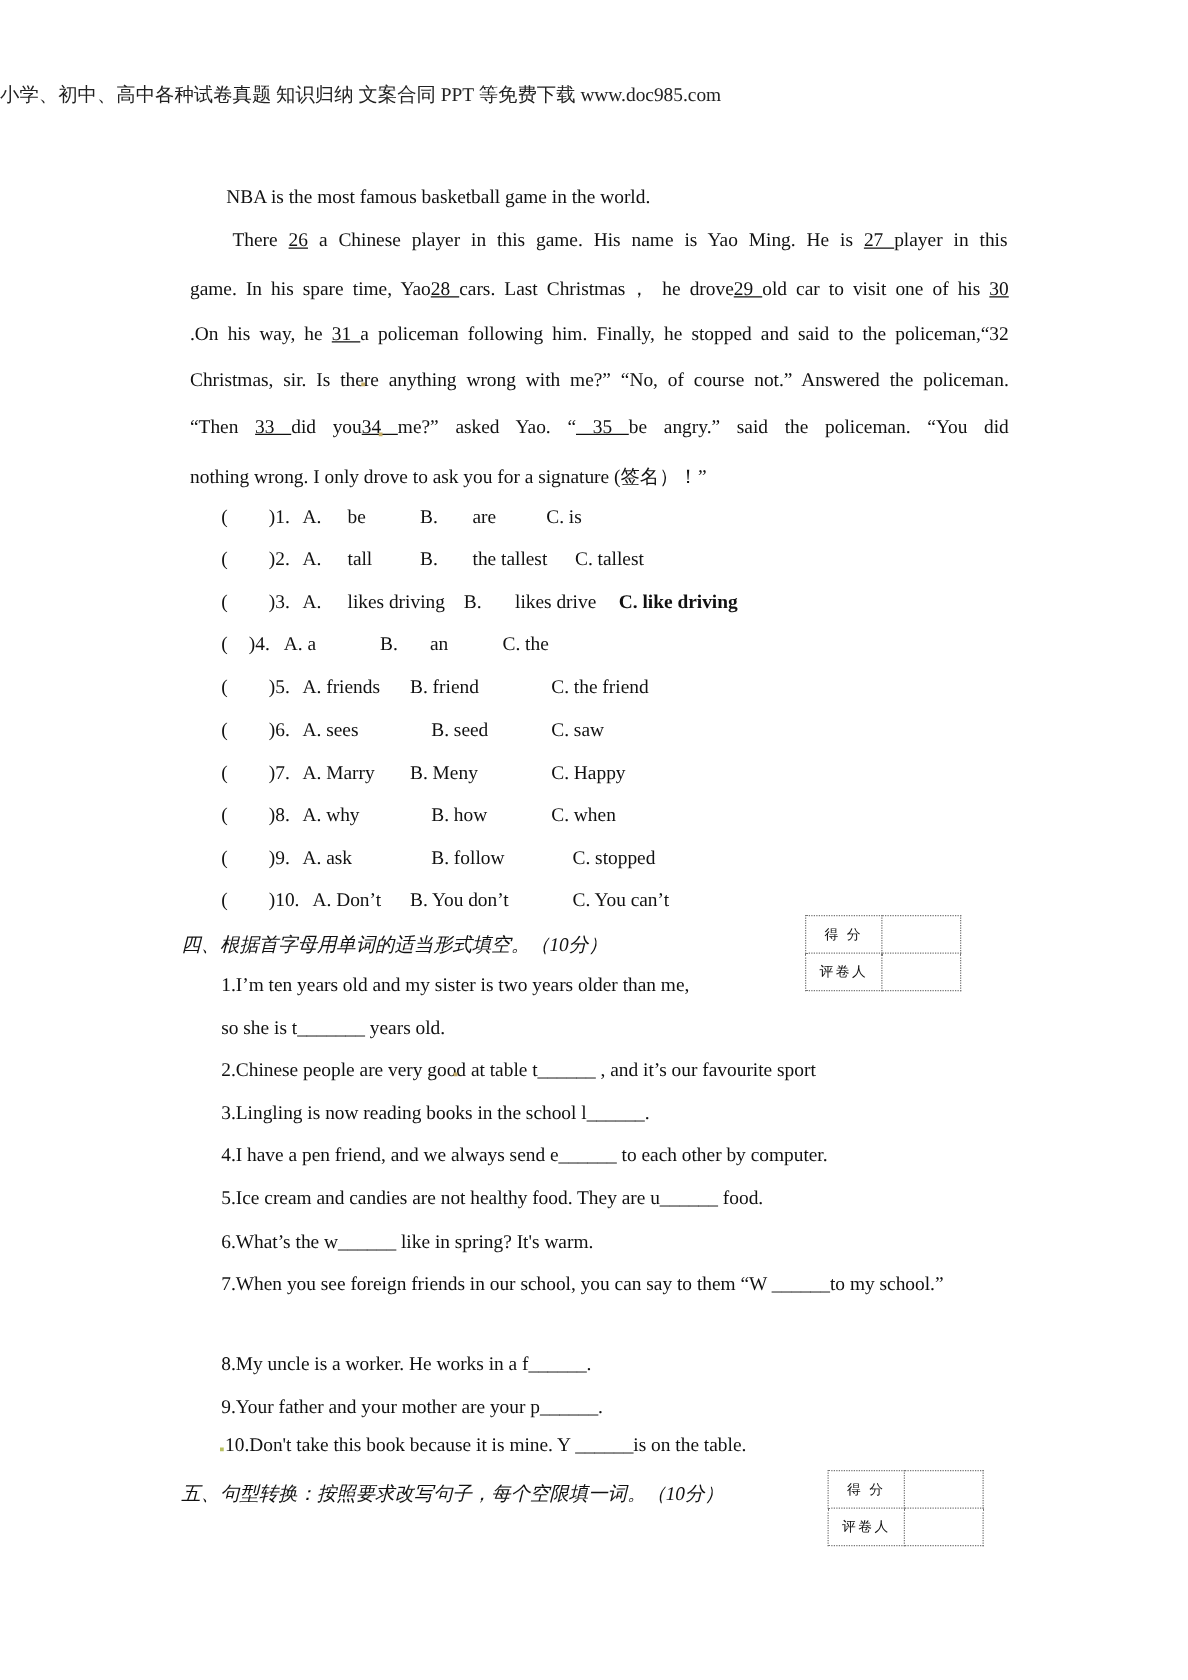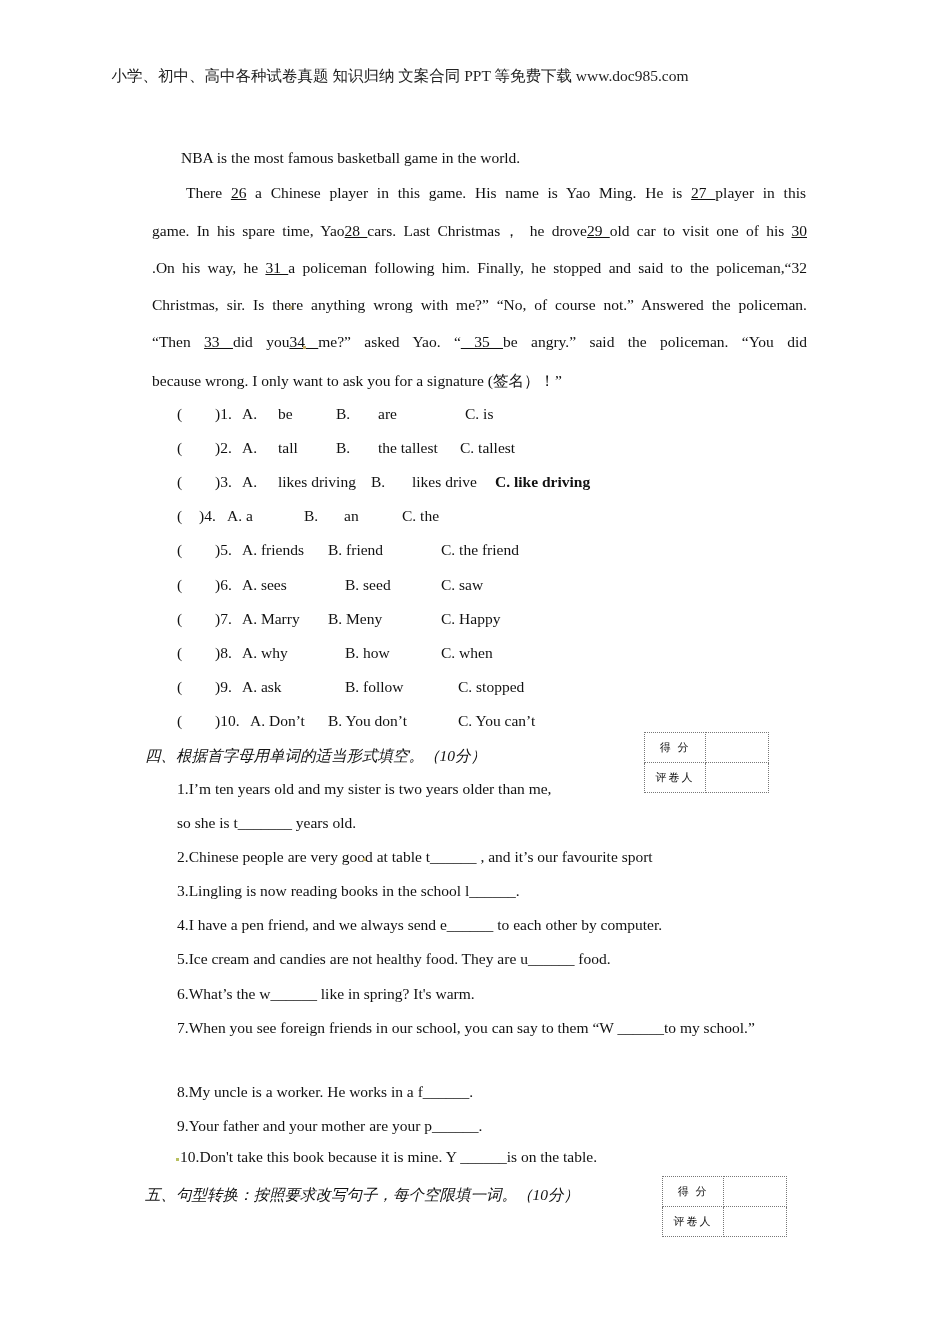--- a/index.html
+++ b/index.html
@@ -2,21 +2,21 @@
 <html><head>
 <meta charset="utf-8">
 <style>
   html, body { margin:0; padding:0; background:#ffffff; }
   body {
     width:950px; height:1344px; position:relative; overflow:hidden;
     font-family: "Liberation Serif", "DejaVu Serif", serif;
     color:#111; font-size:15.5px;
   }
   .abs { position:absolute; white-space:nowrap; }
-  .header { top:66px; left:0; width:800px; text-align:center; font-size:15.5px; color:#222; }
+  .header { top:66px; left:0; width:800px; font-size:15.5px; color:#222; }
   .para-line { left:152px; width:655px; }
   .justify { text-align:justify; text-align-last:justify; }
   .u { text-decoration:underline; }
   .sec-title { left:145px; font-size:15.5px;font-style:italic; }
   .fill { left:177px; }
   .score-box { position:absolute; border-collapse:collapse; font-size:11px; }
   .score-box td { border:1px dotted #777; height:29px; padding:0; }
   .score-box td.lbl { width:60px; text-align:center; letter-spacing:2px; }
   .score-box td.val { width:62px; }
   .mark { position:absolute; width:3px; height:3px; background:#c8b06a; }
@@ -43,31 +43,31 @@
 <div class="abs para-line justify" style="top:296px;">
   <span>Christmas, sir. Is there anything wrong with me?” “No, of course not.” Answered the policeman.</span>
 </div>
 <div class="mark" style="top:306px; left:289px;"></div>
 
 <div class="abs para-line justify" style="top:333px;">
   <span>“Then </span><span class="u">33 </span><span> did you</span><span class="u">34 </span><span class="u">   </span><span>me?” asked Yao. “</span><span class="u">    35   </span><span>be angry.” said the policeman.  “You did</span>
 </div>
 <div class="mark" style="top:346px; left:303px;"></div>
 
-<div class="abs" style="top:371px; left:152px;">because wrong. I only want to ask you for a signature (签名）！”</div>
+<div class="abs" style="top:371px; left:152px;">nothing wrong. I only drove to ask you for a signature (签名）！”</div>
 
 <div id="questions">
     <div class="abs" style="top: 405px; left: 0px;">
       <span class="abs" style="left: 177px; top: 0px;">(</span>
       <span class="abs" style="left: 215px; top: 0px;">)1.</span>
       <span class="abs" style="left: 242px; top: 0px;">A.</span>
       <span class="abs" style="left: 278px; top: 0px;">be</span>
       <span class="abs" style="left: 336px; top: 0px;">B.</span>
       <span class="abs" style="left: 378px; top: 0px;">are</span>
-      <span class="abs" style="left: 437px; top: 0px; margin-left: 28px;">C. is</span>
+      <span class="abs" style="left: 437px; top: 0px;">C. is</span>
     </div>
     <div class="abs" style="top: 439px; left: 0px;">
       <span class="abs" style="left: 177px; top: 0px;">(</span>
       <span class="abs" style="left: 215px; top: 0px;">)2.</span>
       <span class="abs" style="left: 242px; top: 0px;">A.</span>
       <span class="abs" style="left: 278px; top: 0px;">tall</span>
       <span class="abs" style="left: 336px; top: 0px;">B.</span>
       <span class="abs" style="left: 378px; top: 0px;">the tallest</span>
       <span class="abs" style="left: 460px; top: 0px;">C. tallest</span>
     </div>

